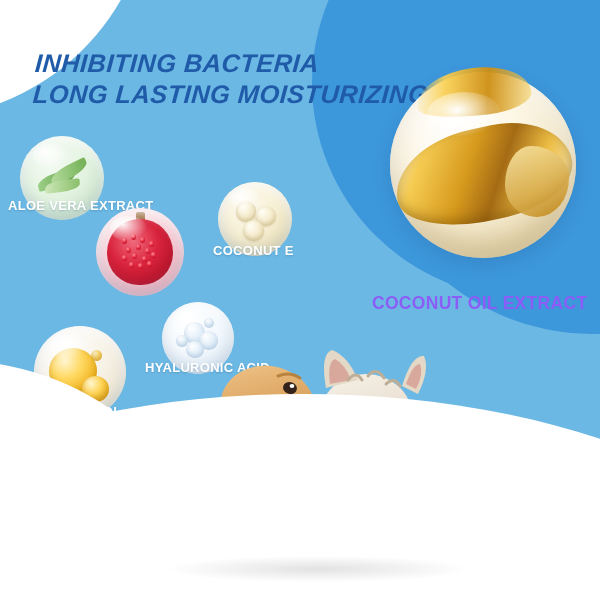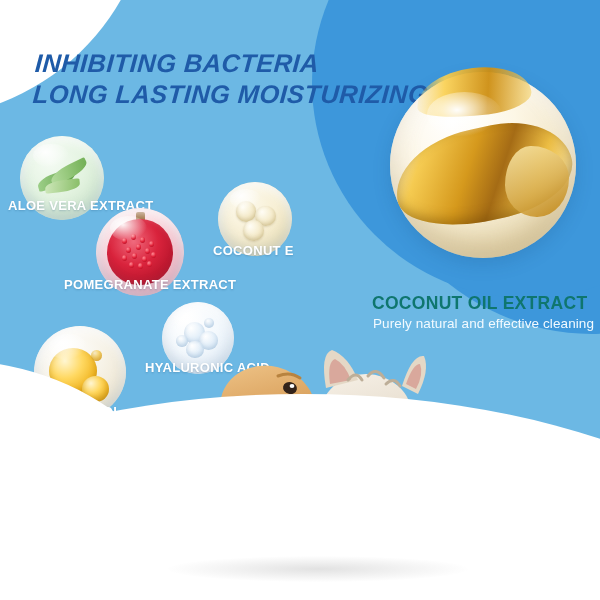--- a/index.html
+++ b/index.html
@@ -236,21 +236,21 @@
     left:62%; top:40%;
     width:34%; height:38%;
     background:linear-gradient(150deg, rgba(255,240,180,.85), rgba(190,130,15,.90));
     border-radius:40% 60% 50% 50% / 55% 45% 55% 45%;
   }
 
   
   #coconut-title {
     position:absolute;
     left:372px; top:293px;
-    color:#0f766e;
+    color:#8b5cf6;
     font-weight:bold;
     font-size:17.5px;
     letter-spacing:0.3px;
     white-space:nowrap;
   }
   #coconut-sub {
     position:absolute;
     left:373px; top:316px;
     color:#f2faff;
     font-size:13.5px;
@@ -310,21 +310,20 @@
       <i class="seed" style="left:41%;top:51%;"></i>
       <i class="seed" style="left:52%;top:54%;"></i>
       <i class="seed" style="left:62%;top:50%;"></i>
       <i class="seed" style="left:37%;top:61%;"></i>
       <i class="seed" style="left:48%;top:63%;"></i>
       <i class="seed" style="left:58%;top:60%;"></i>
     </span>
     <span class="gloss"></span>
     <span class="rim"></span>
   </div>
-  <div class="label" id="lab-pom">POMEGRANATE EXTRACT</div>
 
   <div class="bubble" id="b-vite">
     <span>
       <i class="cap" style="left:24%;top:26%;width:28%;height:28%;"></i>
       <i class="cap" style="left:50%;top:32%;width:28%;height:28%;"></i>
       <i class="cap" style="left:34%;top:52%;width:28%;height:28%;"></i>
     </span>
     <span class="gloss"></span>
     <span class="rim"></span>
   </div>
@@ -449,15 +448,14 @@
       <path d="M200 106 l-24 -4 M200 111 l-24 4" stroke="#ffffff" stroke-width="1.4" opacity=".85"></path>
       <path d="M236 106 l24 -4 M236 111 l24 4" stroke="#ffffff" stroke-width="1.4" opacity=".85"></path>
     </svg>
   </div>
 
   <div class="bg-white-bottom"></div>
   <div class="bg-white-left"></div>
   <div class="shadow-floor"></div>
 
   <div id="coconut-title">COCONUT OIL EXTRACT</div>
-  <div id="coconut-sub">Purely natural and effective cleaning</div>
 
 </div>
 
 </body></html>

